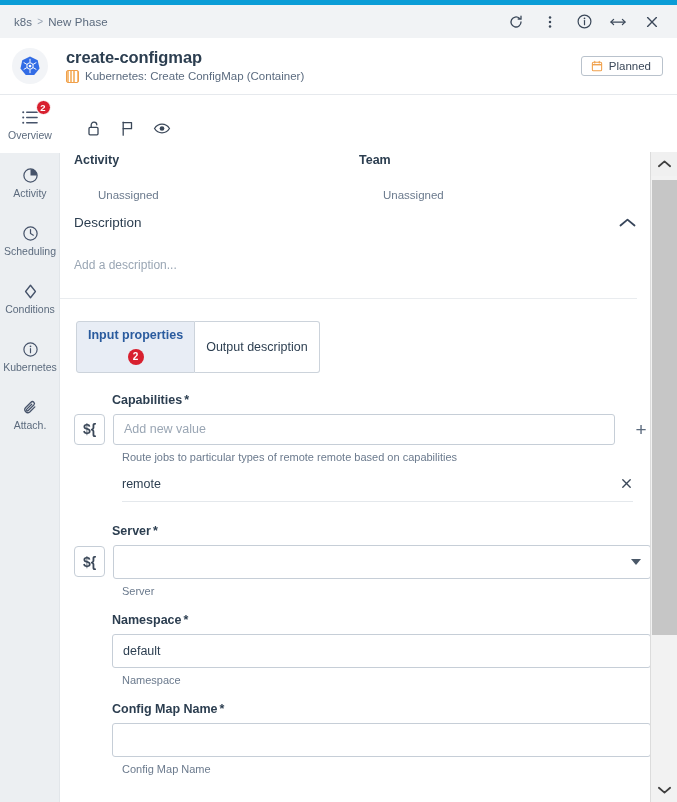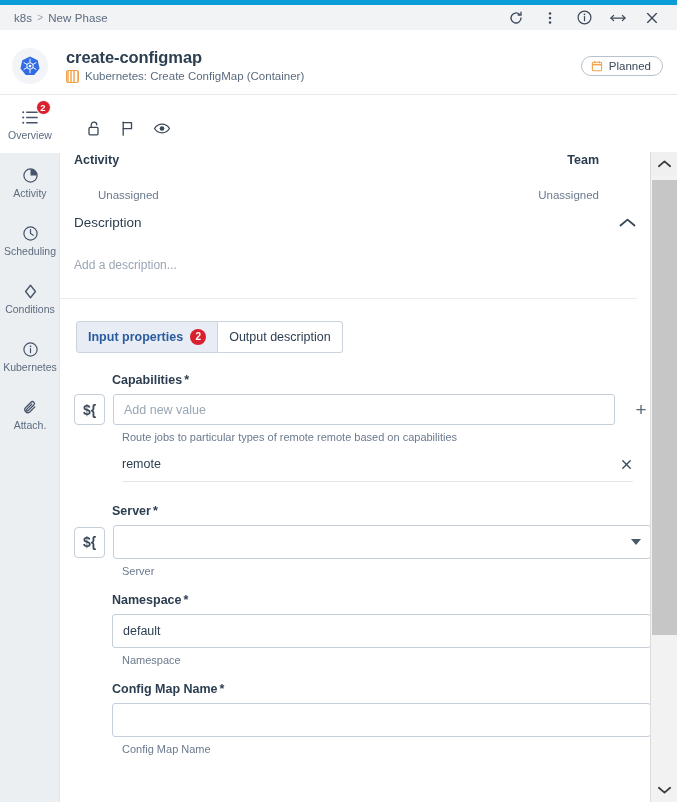--- a/index.html
+++ b/index.html
@@ -14,21 +14,21 @@
   #app { position: relative; width: 677px; height: 802px; overflow: hidden; }
 
   
   .accent-bar {
     position: absolute; top: 0; left: 0; width: 677px; height: 5px;
     background: #0b9dd7;
   }
 
   
   .winbar {
-    position: absolute; top: 5px; left: 0; width: 677px; height: 25px;
+    position: absolute; top: 5px; left: 0; width: 677px; height: 33px;
     background: #f1f3f5;
     display: flex; align-items: center;
     padding: 0 8px 0 14px;
   }
   .breadcrumb {
     font-size: 11.5px; color: #5c6b7e; letter-spacing: .1px;
     display: flex; align-items: center; gap: 5px; white-space: nowrap;
   }
   .breadcrumb .crumb { color: #5c6b7e; }
   .breadcrumb .sep { color: #98a4b3; font-size: 10px; }
@@ -66,21 +66,21 @@
     width: 13px; height: 13px; flex: 0 0 13px;
     border: 1.4px solid #f0a04b; border-radius: 2px;
     background:
       repeating-linear-gradient(to right,
         #f6bd7a 0px, #f6bd7a 1.6px,
         #ffffff 1.6px, #ffffff 3.2px);
   }
   .status-chip {
     margin-left: auto;
     display: flex; align-items: center; gap: 6px;
-    border: 1px solid #b9c2cc; border-radius: 10px;
+    border: 1px solid #b9c2cc; border-radius: 3px;
     padding: 3px 11px 3px 9px;
     font-size: 11.5px; color: #3b4859; background: #fff;
     cursor: pointer; white-space: nowrap;
   }
 
   
   .sidebar {
     position: absolute; top: 95px; left: 0; width: 60px; height: 707px;
     background: #eceff2;
     border-right: 1px solid #e2e6ea;
@@ -109,21 +109,21 @@
     background: #ffffff; overflow: hidden;
   }
   .icon-row {
     display: flex; align-items: center; gap: 18px;
     padding: 16px 0 0 26px; height: 50px;
   }
   .irow-btn { color: #3b4859; cursor: pointer; display: flex; }
 
   .assign-row { display: flex; padding: 8px 0 0 14px; }
   .assign-col { width: 285px; }
-  .assign-col.team { width: 240px; text-align: right; }
+  .assign-col.team { width: 240px; }
   .field-head {
     font-size: 12.5px; font-weight: bold; color: #2c3e50; margin-bottom: 22px;
   }
   .field-val { font-size: 11.5px; color: #6b7a8d; padding-left: 24px; }
 
   .desc-head {
     display: flex; align-items: center;
     padding: 14px 14px 0 14px;
   }
   .desc-title { font-size: 13.5px; color: #2c3e50; }
@@ -133,21 +133,21 @@
   }
   .desc-divider { margin: 26px 14px 0 0px; border-top: 1px solid #e9ecef; }
 
   
   .tabs { display: flex; padding: 22px 0 0 16px; }
   .tab {
     border: 1px solid #ccd3db; background: #fff; color: #2c3e50;
     font-size: 12.5px; padding: 7px 11px; cursor: pointer;
     display: flex; align-items: center; gap: 7px; line-height: 1;
   }
-  .tab:first-child { border-radius: 3px 0 0 3px; }
+  .tab:first-child { border-radius: 3px 0 0 3px; flex-direction: column; }
   .tab:last-child { border-radius: 0 3px 3px 0; border-left: none; }
   .tab.active { background: #e8edf5; color: #2a5b9e; font-weight: bold; }
   .tab-badge {
     min-width: 16px; height: 16px; padding: 0 4px; border-radius: 8px;
     background: #d8202f; color: #fff; font-size: 10px; font-weight: bold;
     display: flex; align-items: center; justify-content: center;
   }
 
   
   .form { padding: 20px 0 0 0; }

